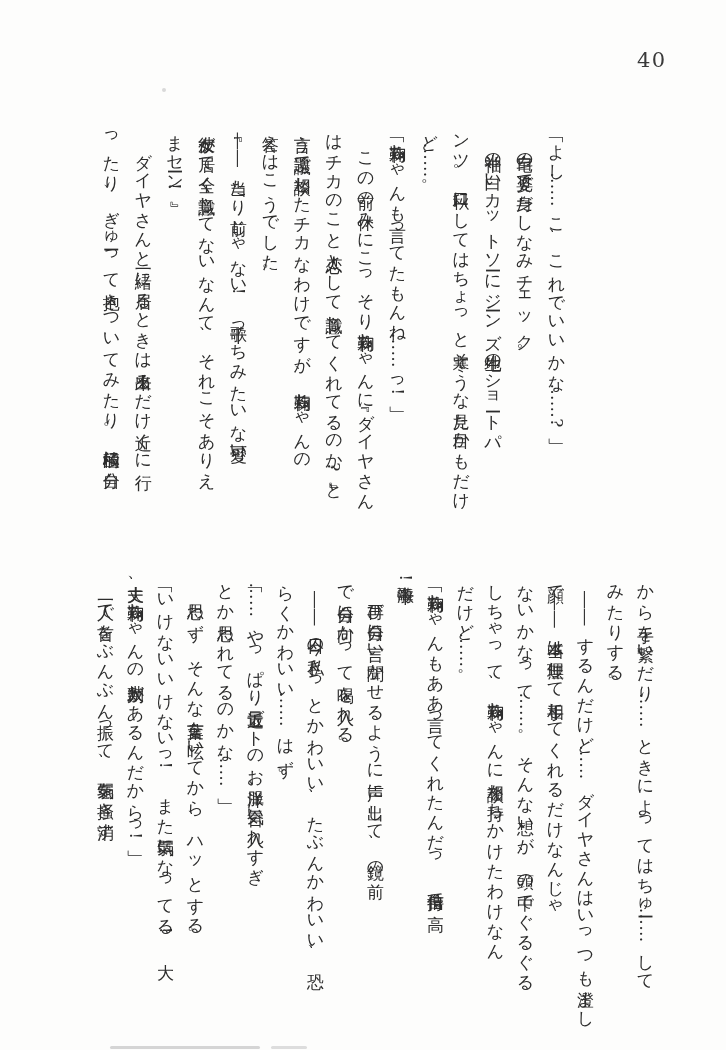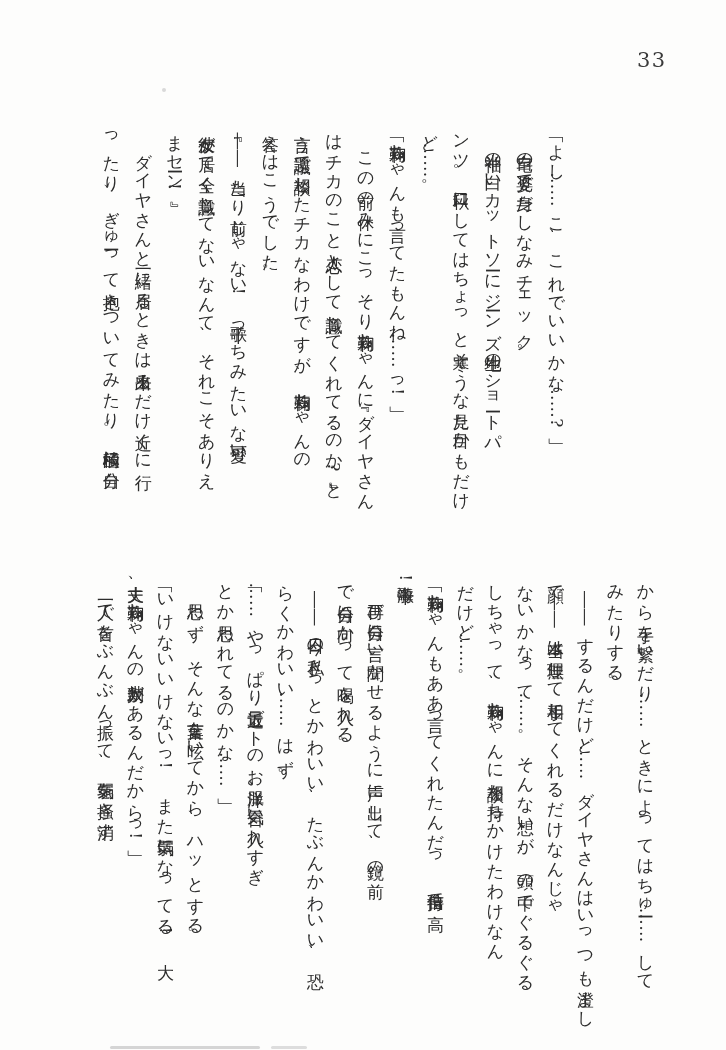--- a/index.html
+++ b/index.html
@@ -51,21 +51,21 @@
     border-radius: 2px;
     background: #d5d5d5;
   }
   .scanline-1 { top: 1046px; left: 110px; width: 150px; }
   .scanline-2 { top: 1046px; left: 271px; width: 36px; opacity: 0.8; }
 </style>
 </head>
 <body>
 
 <div class="page">
-  <div class="pageno">33</div>
+  <div class="pageno">40</div>
 
   <div class="band band-upper">
       <div class="col ind-half">「よし……こ、これでいいかな……?」</div>
       <div class="col ind-full">自宅の姿見で身だしなみチェック。</div>
       <div class="col ind-full">半袖の白いカットソーにジーンズ生地のショートパ</div>
       <div class="col ind-none">ンツ。秋口にしてはちょっと寒そうな見た目かもだけ</div>
       <div class="col ind-none">ど……。</div>
       <div class="col ind-half">「鞠莉ちゃんも言ってたもんね……っ!」</div>
       <div class="col ind-full">この前の休みにこっそり鞠莉ちゃんに『ダイヤさん</div>
       <div class="col ind-none">はチカのこと恋人として意識してくれてるのか?』と</div>

